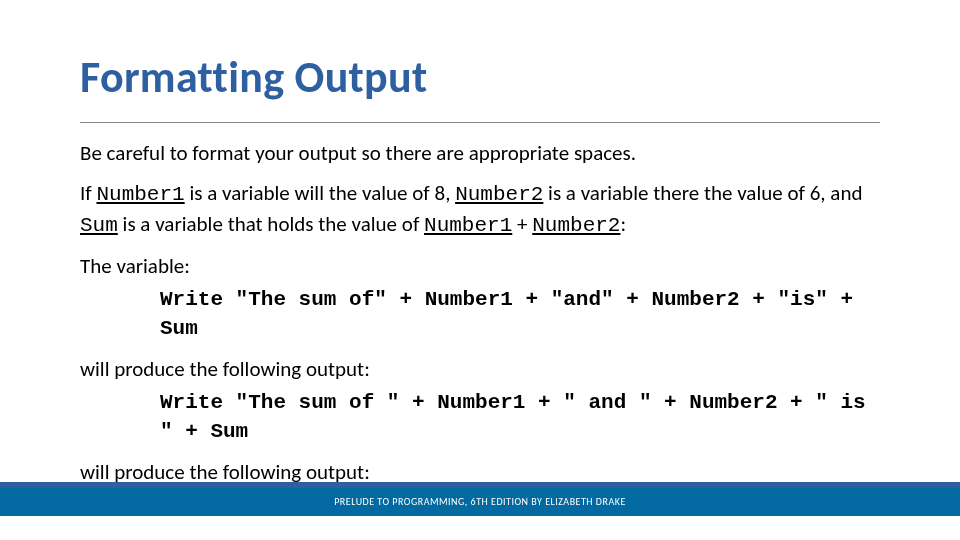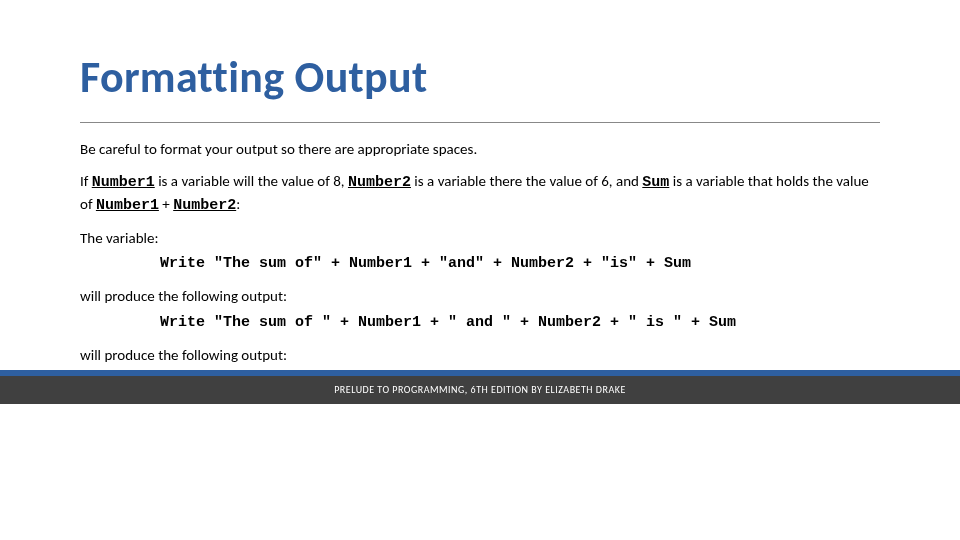--- a/index.html
+++ b/index.html
@@ -1,27 +1,27 @@
 <!DOCTYPE html>
 <html><head>
 <meta charset="utf-8">
 <style>
   * { margin: 0; padding: 0; box-sizing: border-box; }
   html, body { width: 960px; height: 540px; background: #fff; font-family: "Calibri", "Segoe UI", Arial, sans-serif; overflow: hidden; }
-  .slide { position: relative; width: 960px; height: 404px; padding: 50px 80px 0 80px; }
+  .slide { position: relative; width: 960px; height: 516px; padding: 50px 80px 0 80px; }
   .title { font-size: 44px; font-weight: 700; color: #2E5FA0; letter-spacing: 0.3px; margin-bottom: 18px; }
   .hr { border-top: 1px solid #888; margin-bottom: 16px; }
-  .para { font-size: 15px; color: #000; line-height: 1.35; margin-bottom: 12px; }
-  .mono-u { font-family: "Courier New", Courier, monospace; font-weight: 700; text-decoration: underline; }
+  .para { font-size: 21px; color: #000; line-height: 1.35; margin-bottom: 12px; }
+  .mono-u { font-family: "Courier New", Courier, monospace; font-weight: 400; text-decoration: underline; }
   .mono-b { font-family: "Courier New", Courier, monospace; font-weight: 700; }
   .indent { padding-left: 80px; }
   .tight { margin-bottom: 6px; }
   .footer-band { position: absolute; left: 0; bottom: 0; width: 960px; }
   .footer-line { height: 6px; background: #2E5FA0; }
-  .footer-bar { height: 28px; background: #404040; color: #fff; font-size: 10px; letter-spacing: 0.5px; text-align: center; line-height: 28px; }
+  .footer-bar { height: 28px; background: #0369a1; color: #fff; font-size: 10px; letter-spacing: 0.5px; text-align: center; line-height: 28px; }
 </style>
 </head>
 <body>
 
 <div class="slide">
   <div class="title">Formatting Output</div>
   <div class="hr"></div>
 
   <div class="para">Be careful to format your output so there are appropriate spaces.</div>
 

